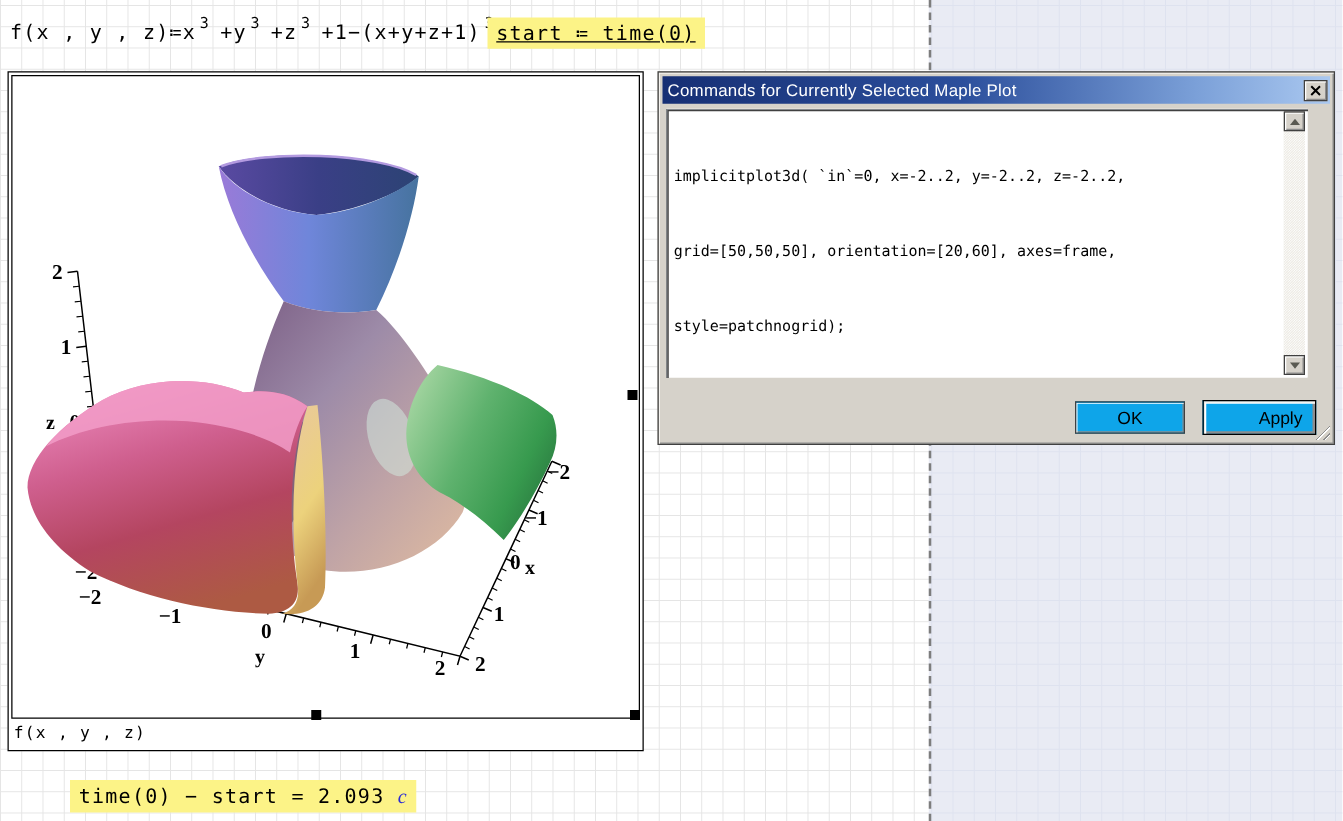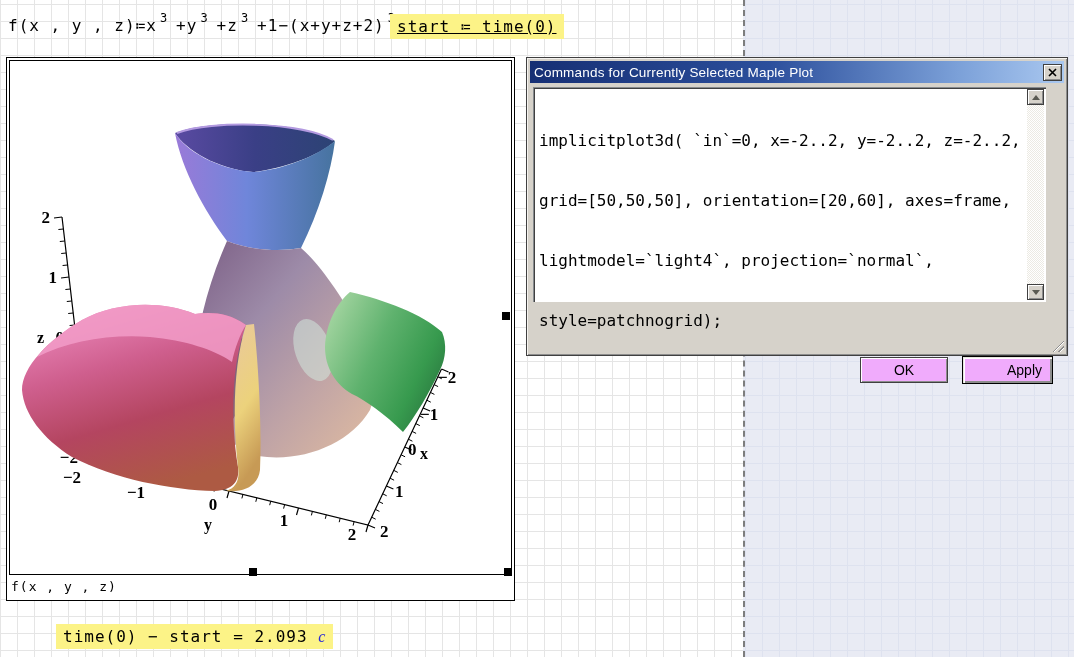--- a/index.html
+++ b/index.html
@@ -87,21 +87,21 @@
   .closebtn{
     width:19px;height:17px;margin-right:2px;padding:0;
     background:#d6d2ca;border:1px solid #404040;
     box-shadow:inset 1px 1px 0 #fff, inset -1px -1px 0 #8d8d8d;
     display:flex;align-items:center;justify-content:center;cursor:default;
   }
   .codearea{
     position:absolute;left:6px;top:29px;width:513px;height:215px;
     background:#fff;box-sizing:border-box;
     box-shadow:inset 1px 1px 0 #868a8e, inset 2px 2px 0 #404040, inset -1px -1px 0 #fff;
-    font-family:"DejaVu Sans Mono",monospace;font-size:16px;line-height:20px;
+    font-family:"DejaVu Sans Mono",monospace;font-size:12px;line-height:20px;
     color:#000;
   }
   .codelines{position:absolute;left:6px;top:4px;right:22px;white-space:pre;}
   .vscroll{
     position:absolute;top:2px;right:2px;width:17px;bottom:2px;
     background-color:#eceae3;
     background-image:
       linear-gradient(45deg,#fff 25%,transparent 25%,transparent 75%,#fff 75%),
       linear-gradient(45deg,#fff 25%,transparent 25%,transparent 75%,#fff 75%);
     background-size:2px 2px;background-position:0 0,1px 1px;
@@ -111,44 +111,43 @@
     border:1px solid #404040;box-sizing:border-box;
     box-shadow:inset 1px 1px 0 #fff, inset -1px -1px 0 #8d8d8d;
     display:flex;align-items:center;justify-content:center;
   }
   .sbtn.up{top:0;}
   .sbtn.down{bottom:0;}
   .tri-up{width:0;height:0;border-left:4px solid transparent;border-right:4px solid transparent;border-bottom:5px solid #5a5a52;}
   .tri-down{width:0;height:0;border-left:4px solid transparent;border-right:4px solid transparent;border-top:5px solid #5a5a52;}
   .winbtn{
     position:absolute;height:26px;width:88px;
-    background:#f0abfc;color:#000;font-family:"Liberation Sans",sans-serif;font-size:14px;
+    background:#0ea5e9;color:#000;font-family:"Liberation Sans",sans-serif;font-size:14px;
     border:1px solid #404040;box-sizing:border-box;
     box-shadow:inset 1px 1px 0 #fff, inset -1px -1px 0 #8d8d8d;
     cursor:default;
-    margin-top:36px;
   }
   .btn-ok{left:333px;top:263px;}
   .btn-apply{left:435px;top:262px;width:91px;height:28px;
     box-shadow:inset 1px 1px 0 #e9e7e1, inset 2px 2px 0 #fff, inset -2px -2px 0 #8d8d8d;
     border:1px solid #000;padding-left:40px;}
   .grip{
     position:absolute;right:3px;bottom:3px;width:13px;height:13px;
     background:repeating-linear-gradient(135deg,transparent 0 2px,#8d8d8d 2px 3px,#ffffff 3px 4px);
     clip-path:polygon(100% 0,100% 100%,0 100%);
   }
 </style>
 </head>
 <body>
 
 <div class="sheet"></div>
 <div class="outside"></div>
 
 <div class="mathline">
-  <span>f(x , y , z)</span><span>≔</span><span>x</span><span class="sup">3</span><span>+y</span><span class="sup">3</span><span>+z</span><span class="sup">3</span><span>+1−(x+y+z+2)</span><span class="sup">3</span>
+  <span>f(x , y , z)</span><span>≔</span><span>x</span><span class="sup">3</span><span>+y</span><span class="sup">3</span><span>+z</span><span class="sup">3</span><span>+1−(x+y+z+1)</span><span class="sup">3</span>
 </div>
 
 <div class="chip chip-start">
   <span>start ≔ time(0)</span>
 </div>
 
 <div class="plot-frame">
   <div class="plot-inner">
     <svg width="501" height="513" viewBox="0 0 501 511">
       <defs>
@@ -246,21 +245,20 @@
     <button class="closebtn">
       <svg width="9" height="9" viewBox="0 0 9 9">
         <path d="M1,1 L8,8 M8,1 L1,8" stroke="#000" stroke-width="1.6"></path>
       </svg>
     </button>
   </div>
   <div class="codearea">
     <div class="codelines">
       <div>implicitplot3d( `in`=0, x=-2..2, y=-2..2, z=-2..2,</div>
       <div>grid=[50,50,50], orientation=[20,60], axes=frame,</div>
-      <div>lightmodel=`light4`, projection=`normal`,</div>
       <div>style=patchnogrid);</div>
     </div>
     <div class="vscroll">
       <div class="sbtn up">
         <span class="tri-up"></span>
       </div>
       <div class="sbtn down">
         <span class="tri-down"></span>
       </div>
     </div>

